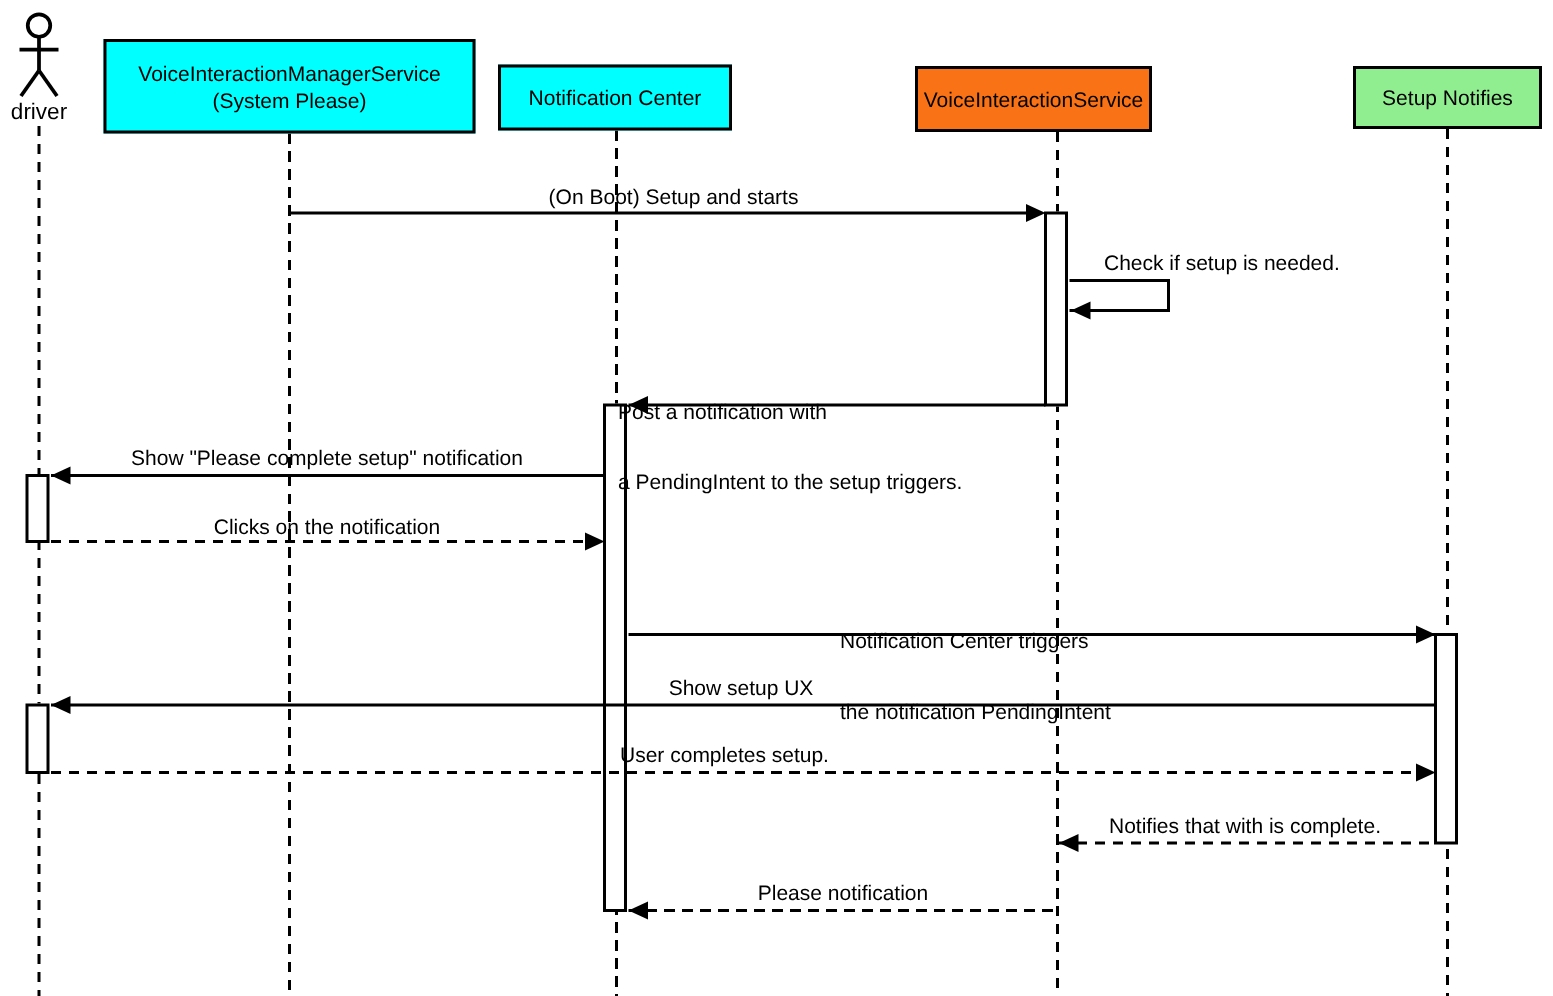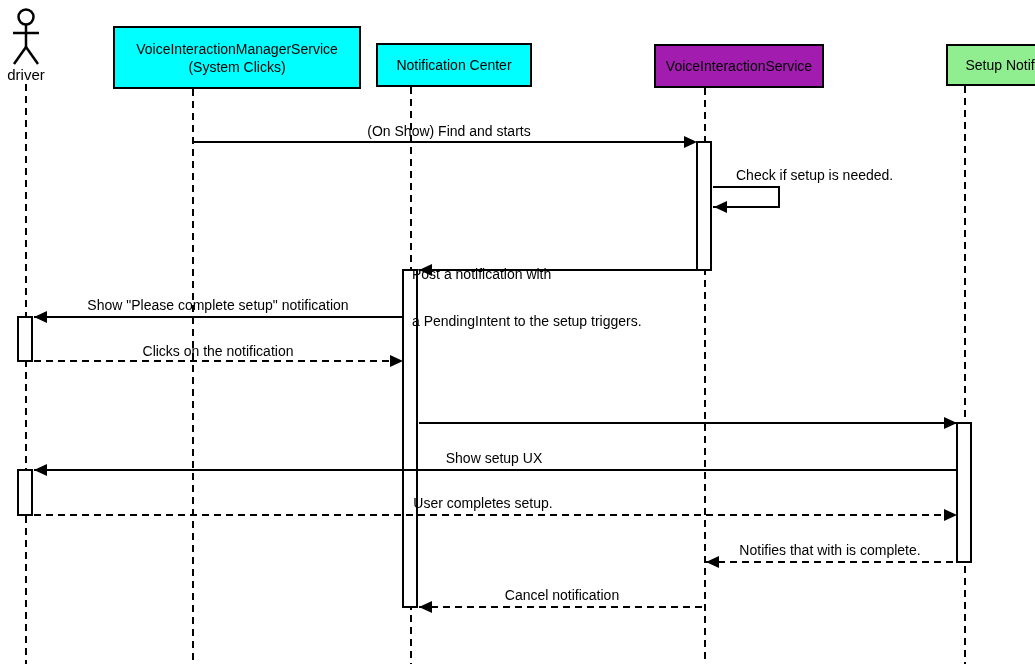--- a/index.html
+++ b/index.html
@@ -29,21 +29,20 @@
     box-sizing: border-box;
     display: flex;
     flex-direction: column;
     align-items: center;
     justify-content: center;
     text-align: center;
     font-size: 14px;
     line-height: 18px;
     color: #000;
     z-index: 3;
-    margin-left: 44px;
   }
   
   .activation {
     position: absolute;
     width: 16px;
     border: 2px solid #000;
     background: #ffffff;
     box-sizing: border-box;
     z-index: 2;
   }
@@ -126,44 +125,44 @@
     <circle cx="26" cy="11" r="7.5" fill="none" stroke="#000" stroke-width="2.5"></circle>
     <line x1="26" y1="18.5" x2="26" y2="41" stroke="#000" stroke-width="2.5"></line>
     <line x1="13" y1="27" x2="39" y2="27" stroke="#000" stroke-width="2.5"></line>
     <line x1="26" y1="41" x2="14" y2="58" stroke="#000" stroke-width="2.5"></line>
     <line x1="26" y1="41" x2="38" y2="58" stroke="#000" stroke-width="2.5"></line>
   </svg>
   <div id="actor-label">driver</div>
 
   <div class="pbox" style="left: 69px; top: 26px; width: 248px; height: 63px; background-color: rgb(0, 255, 255);">
     <div>VoiceInteractionManagerService</div>
-    <div>(System Clicks)</div>
+    <div>(System Please)</div>
   </div>
 
   <div class="pbox" style="left: 332px; top: 43px; width: 156px; height: 44px; background-color: rgb(0, 255, 255);">
     <div>Notification Center</div>
   </div>
 
-  <div class="pbox" style="left: 610px; top: 44px; width: 170px; height: 44px; background-color: #a21caf;">
+  <div class="pbox" style="left: 610px; top: 44px; width: 158px; height: 44px; background-color: #f97316;">
     <div>VoiceInteractionService</div>
   </div>
 
   <div class="pbox" style="left: 902px; top: 44px; width: 126px; height: 42px; background-color: rgb(144, 238, 144);">
     <div>Setup Notifies</div>
   </div>
 
   <div class="activation" style="left:696px; top:141px; height:130px"></div>
   <div class="activation" style="left:402px; top:269px; height:339px"></div>
   <div class="activation" style="left:17px;  top:316px; height:46px"></div>
   <div class="activation" style="left:17px;  top:469px; height:47px"></div>
   <div class="activation" style="left:956px; top:422px; height:141px"></div>
 
   <div class="msg-line" style="left:193px; top:141px; width:492px"></div>
   <div class="head right" style="left:684px; top:136px"></div>
-  <div class="msg-label centered" style="left:449px; top:124px">(On Show) Find and starts</div>
+  <div class="msg-label centered" style="left:449px; top:124px">(On Boot) Setup and starts</div>
 
   <div class="self-loop" style="left:713px; top:186px; width:67px; height:22px"></div>
   <div class="head left" style="left:714px; top:201px"></div>
   <div class="msg-label" style="left:736px; top:168px">Check if setup is needed.</div>
 
   <div class="msg-line" style="left:419px; top:269px; width:278px"></div>
   <div class="head left" style="left:419px; top:264px"></div>
   <div class="msg-label" style="left:412px; top:236px">
     <div>Post a notification with</div>
     <div>a PendingIntent to the setup triggers.</div>
@@ -173,31 +172,33 @@
   <div class="head left" style="left:34px; top:311px"></div>
   <div class="msg-label centered" style="left:218px; top:298px">Show "Please complete setup" notification</div>
 
   <div class="msg-line dashed" style="left:34px; top:360px; width:369px"></div>
   <div class="head right" style="left:390px; top:355px"></div>
   <div class="msg-label centered" style="left:218px; top:344px">Clicks on the notification</div>
 
   <div class="msg-line" style="left:419px; top:422px; width:538px"></div>
   <div class="head right" style="left:944px; top:417px"></div>
   <div class="msg-label" style="left:560px; top:389px">
+    <div>Notification Center triggers</div>
+    <div>the notification PendingIntent</div>
   </div>
 
   <div class="msg-line" style="left:34px; top:469px; width:923px"></div>
   <div class="head left" style="left:34px; top:464px"></div>
   <div class="msg-label centered" style="left:494px; top:451px">Show setup UX</div>
 
   <div class="msg-line dashed" style="left:34px; top:514px; width:923px"></div>
   <div class="head right" style="left:944px; top:509px"></div>
   <div class="msg-label centered" style="left:483px; top:496px">User completes setup.</div>
 
   <div class="msg-line dashed" style="left:706px; top:561px; width:251px"></div>
   <div class="head left" style="left:706px; top:556px"></div>
   <div class="msg-label centered" style="left:830px; top:543px">Notifies that with is complete.</div>
 
   <div class="msg-line dashed" style="left:419px; top:606px; width:287px"></div>
   <div class="head left" style="left:419px; top:601px"></div>
-  <div class="msg-label centered" style="left:562px; top:588px">Cancel notification</div>
+  <div class="msg-label centered" style="left:562px; top:588px">Please notification</div>
 
 </div>
 
 </body></html>

